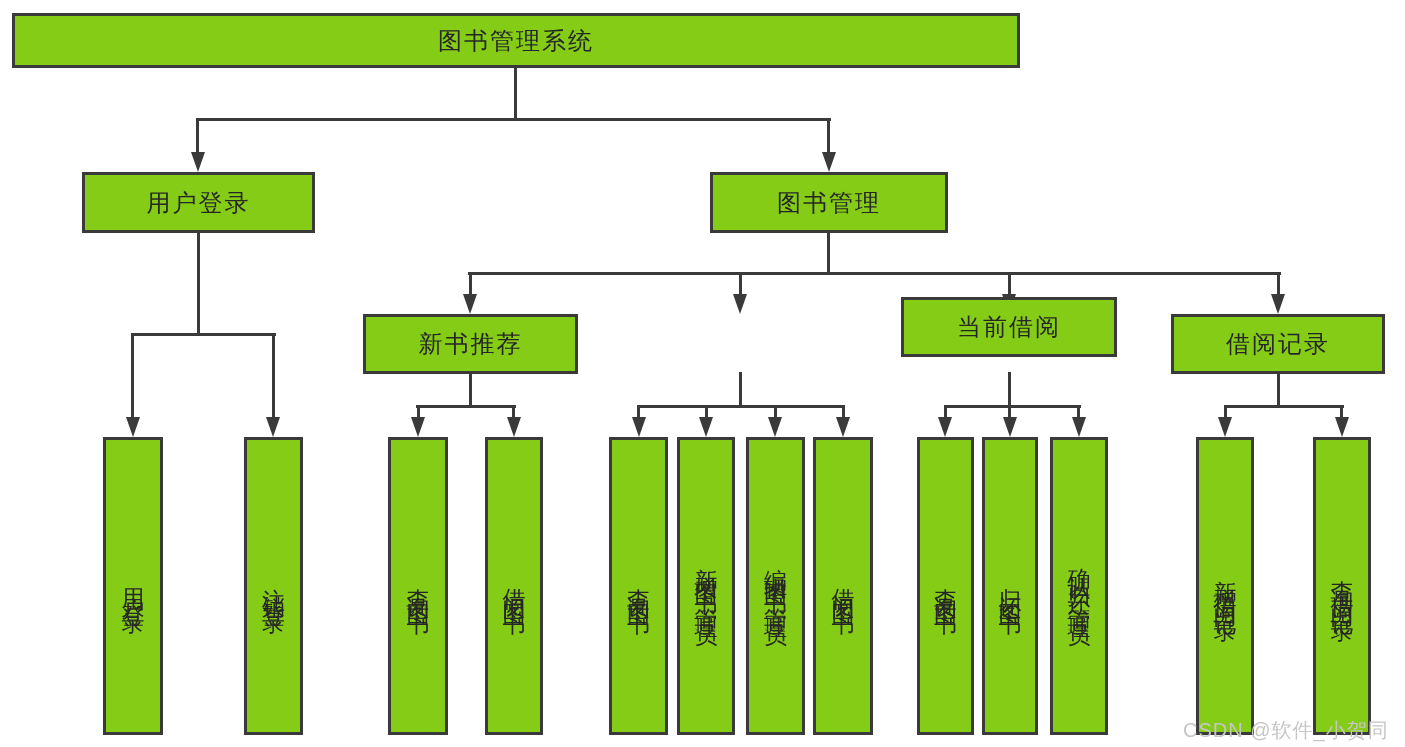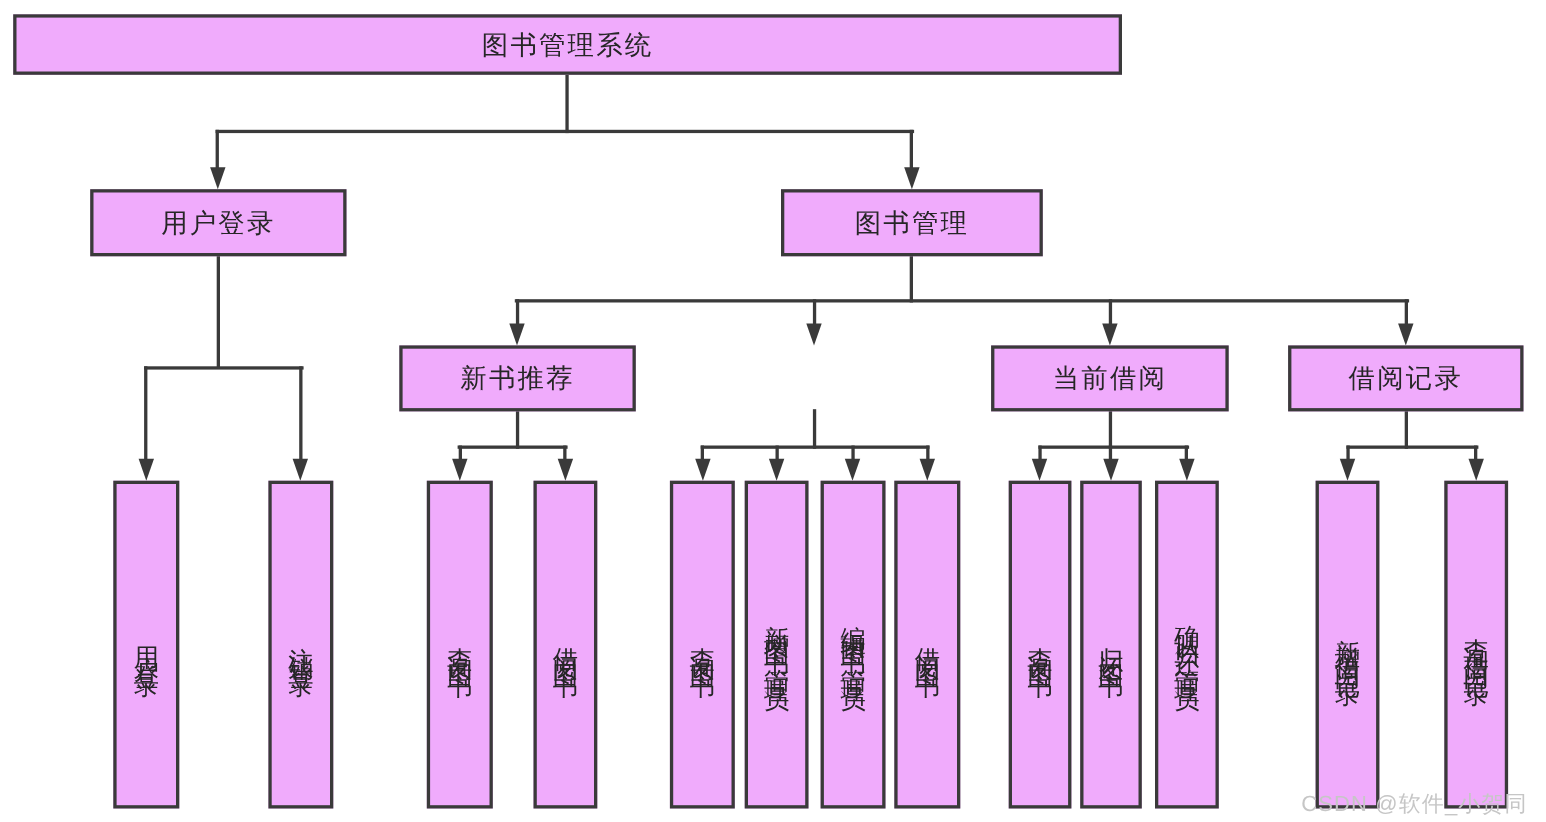--- a/index.html
+++ b/index.html
@@ -13,21 +13,21 @@
     position:relative;
     width:1405px;height:747px;
     background:var(--background,#fff);
     overflow:hidden;
     font-family:"Liberation Sans","DejaVu Sans",sans-serif;
   }
   .box{
     position:absolute;
     box-sizing:border-box;
     border:3px solid var(--line,#3a3a3a);
-    background:#f0abfc;
+    background:#84cc16;
     display:flex;align-items:center;justify-content:center;
     color:var(--text,#262626);
     font-size:24px;
     letter-spacing:2px;
     white-space:nowrap;
   }
   .box.v{
     writing-mode:vertical-rl;
     text-orientation:mixed;
     font-size:23px;
@@ -118,21 +118,21 @@
   <div class="ah" style="left:1218px;top:417px"></div>
   <div class="ln" style="left:1340px;top:405px;width:3px;height:14px"></div>
   <div class="ah" style="left:1335px;top:417px"></div>
 
   <div class="box" style="left:12px;top:13px;width:1008px;height:55px">图书管理系统</div>
 
   <div class="box" style="left:82px;top:172px;width:233px;height:61px">用户登录</div>
   <div class="box" style="left:363px;top:314px;width:215px;height:60px">新书推荐</div>
 
   <div class="box" style="left:710px;top:172px;width:238px;height:61px">图书管理</div>
-  <div class="box" style="left:901px;top:314px;width:216px;height:60px">当前借阅</div>
+  <div class="box" style="left:901px;top:297px;width:216px;height:60px">当前借阅</div>
   <div class="box" style="left:1171px;top:314px;width:214px;height:60px">借阅记录</div>
 
   <div class="box v" style="left:103px;top:437px;width:60px;height:298px">用户登录</div>
   <div class="box v" style="left:244px;top:437px;width:59px;height:298px">注销登录</div>
 
   <div class="box v" style="left:388px;top:437px;width:60px;height:298px">查询图书</div>
   <div class="box v" style="left:485px;top:437px;width:58px;height:298px">借阅图书</div>
 
   <div class="box v" style="left:609px;top:437px;width:59px;height:298px">查询图书</div>
   <div class="box v" style="left:677px;top:437px;width:58px;height:298px">新增图书（管理员）</div>

